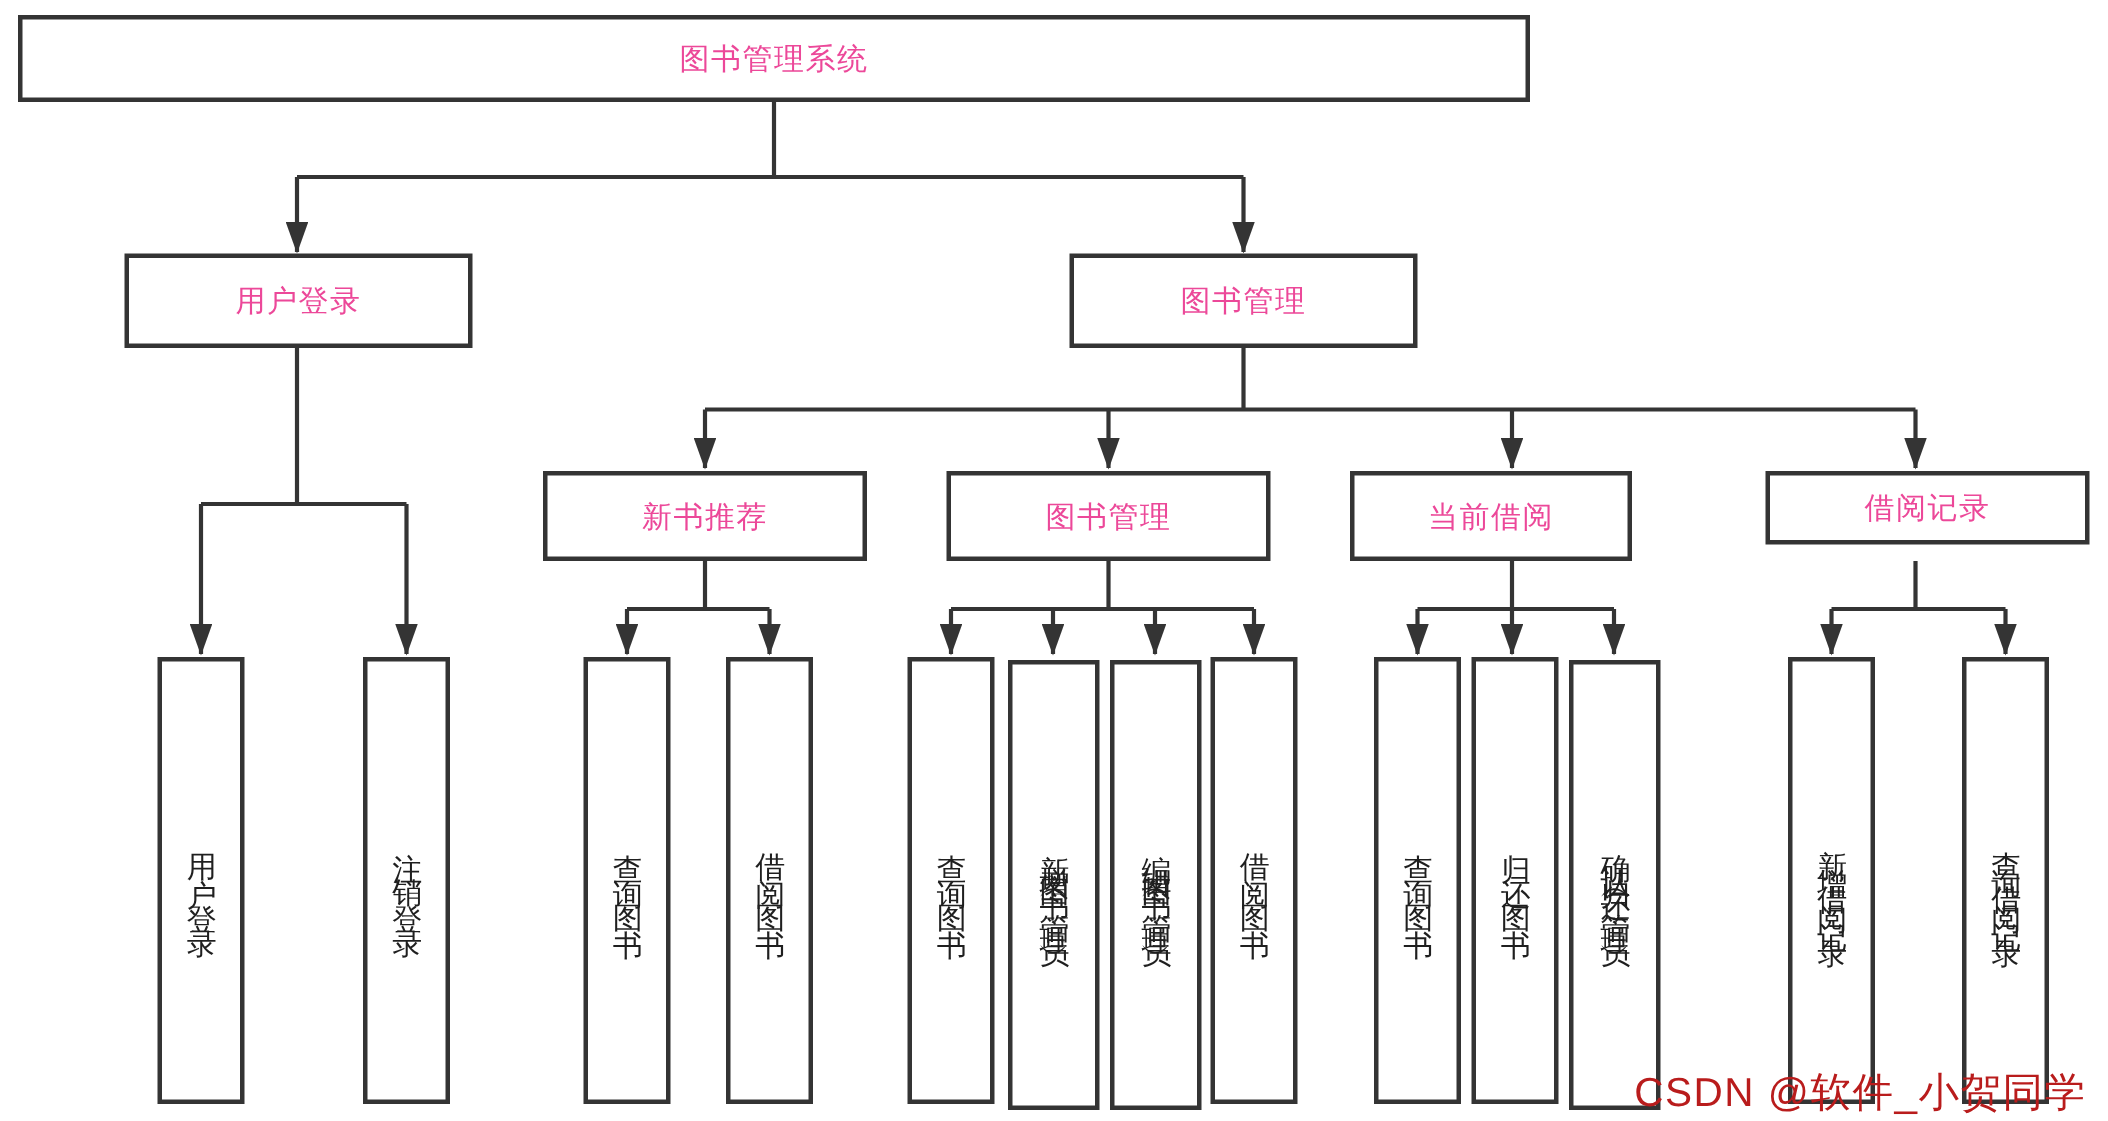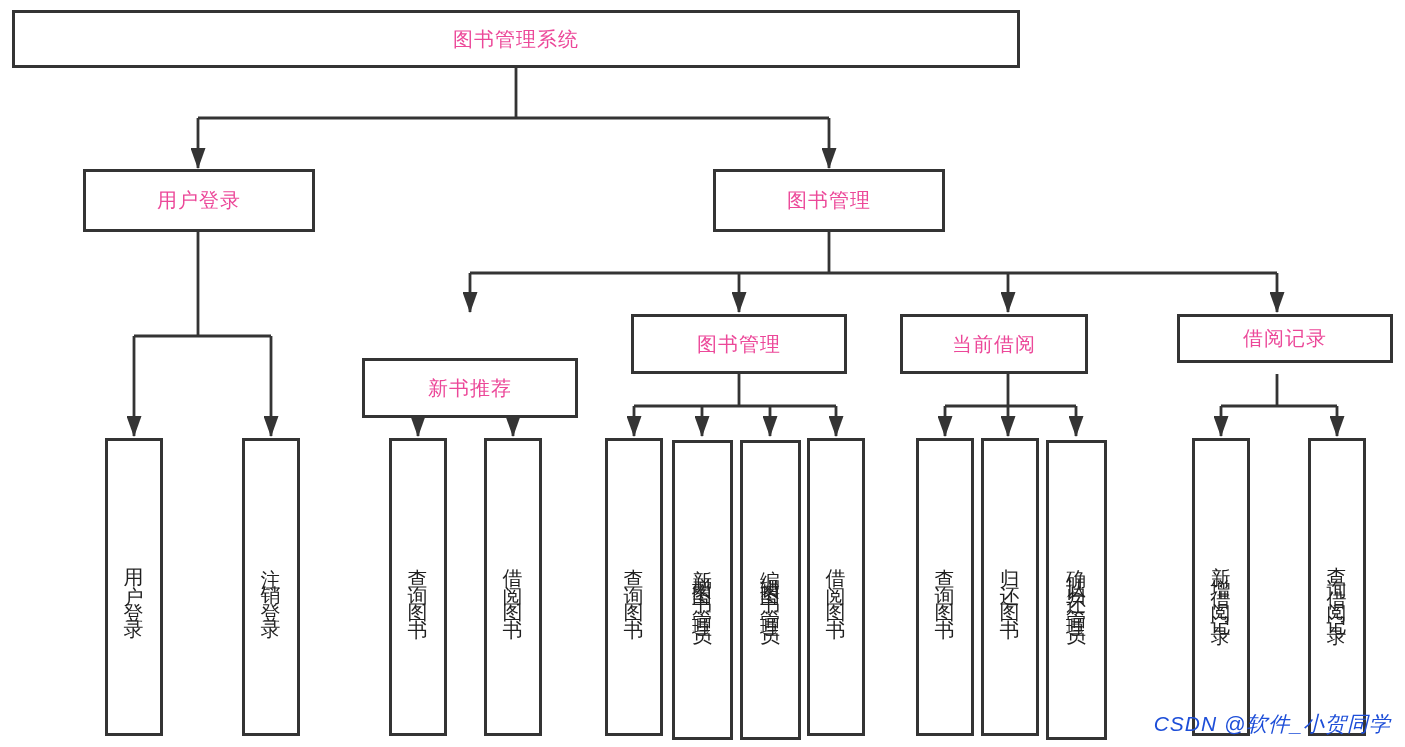--- a/index.html
+++ b/index.html
@@ -46,26 +46,25 @@
     line-height: 1;
     white-space: nowrap;
   }
   .p4 { letter-spacing: 17px; }
   .p6 { letter-spacing: 12px; }
   .p9 { letter-spacing: 8px; }
   .watermark {
     position: absolute;
     right: 14px;
     top: 710px;
-    font-size: 21px;
-    color: #1d4ed8;
+    font-size: 27px;
+    color: #b91c1c;
     letter-spacing: 1px;
     z-index: 2;
     white-space: nowrap;
-    font-style: italic;
   }
 </style>
 </head>
 <body>
 
 <div class="canvas">
 
   <svg class="connectors" width="1405" height="747" viewBox="0 0 1405 747">
     <defs>
       <marker id="arw" markerUnits="userSpaceOnUse" markerWidth="21" markerHeight="15" viewBox="0 0 21 15" refX="20" refY="7.5" orient="auto">
@@ -120,21 +119,21 @@
     <span class="hlabel">图书管理系统</span>
   </div>
 
   <div class="box" style="left:83px; top:169px; width:232px; height:63px;">
     <span class="hlabel">用户登录</span>
   </div>
   <div class="box" style="left:713px; top:169px; width:232px; height:63px;">
     <span class="hlabel">图书管理</span>
   </div>
 
-  <div class="box" style="left:362px; top:314px; width:216px; height:60px;margin-top:44px;">
+  <div class="box" style="left:362px; top:314px; width:216px; height:60px;">
     <span class="hlabel">新书推荐</span>
   </div>
   <div class="box" style="left:631px; top:314px; width:216px; height:60px;">
     <span class="hlabel">图书管理</span>
   </div>
   <div class="box" style="left:900px; top:314px; width:188px; height:60px;">
     <span class="hlabel">当前借阅</span>
   </div>
   <div class="box" style="left:1141px; top:314px; width:216px; height:49px;margin-left:36px;">
     <span class="hlabel">借阅记录</span>

